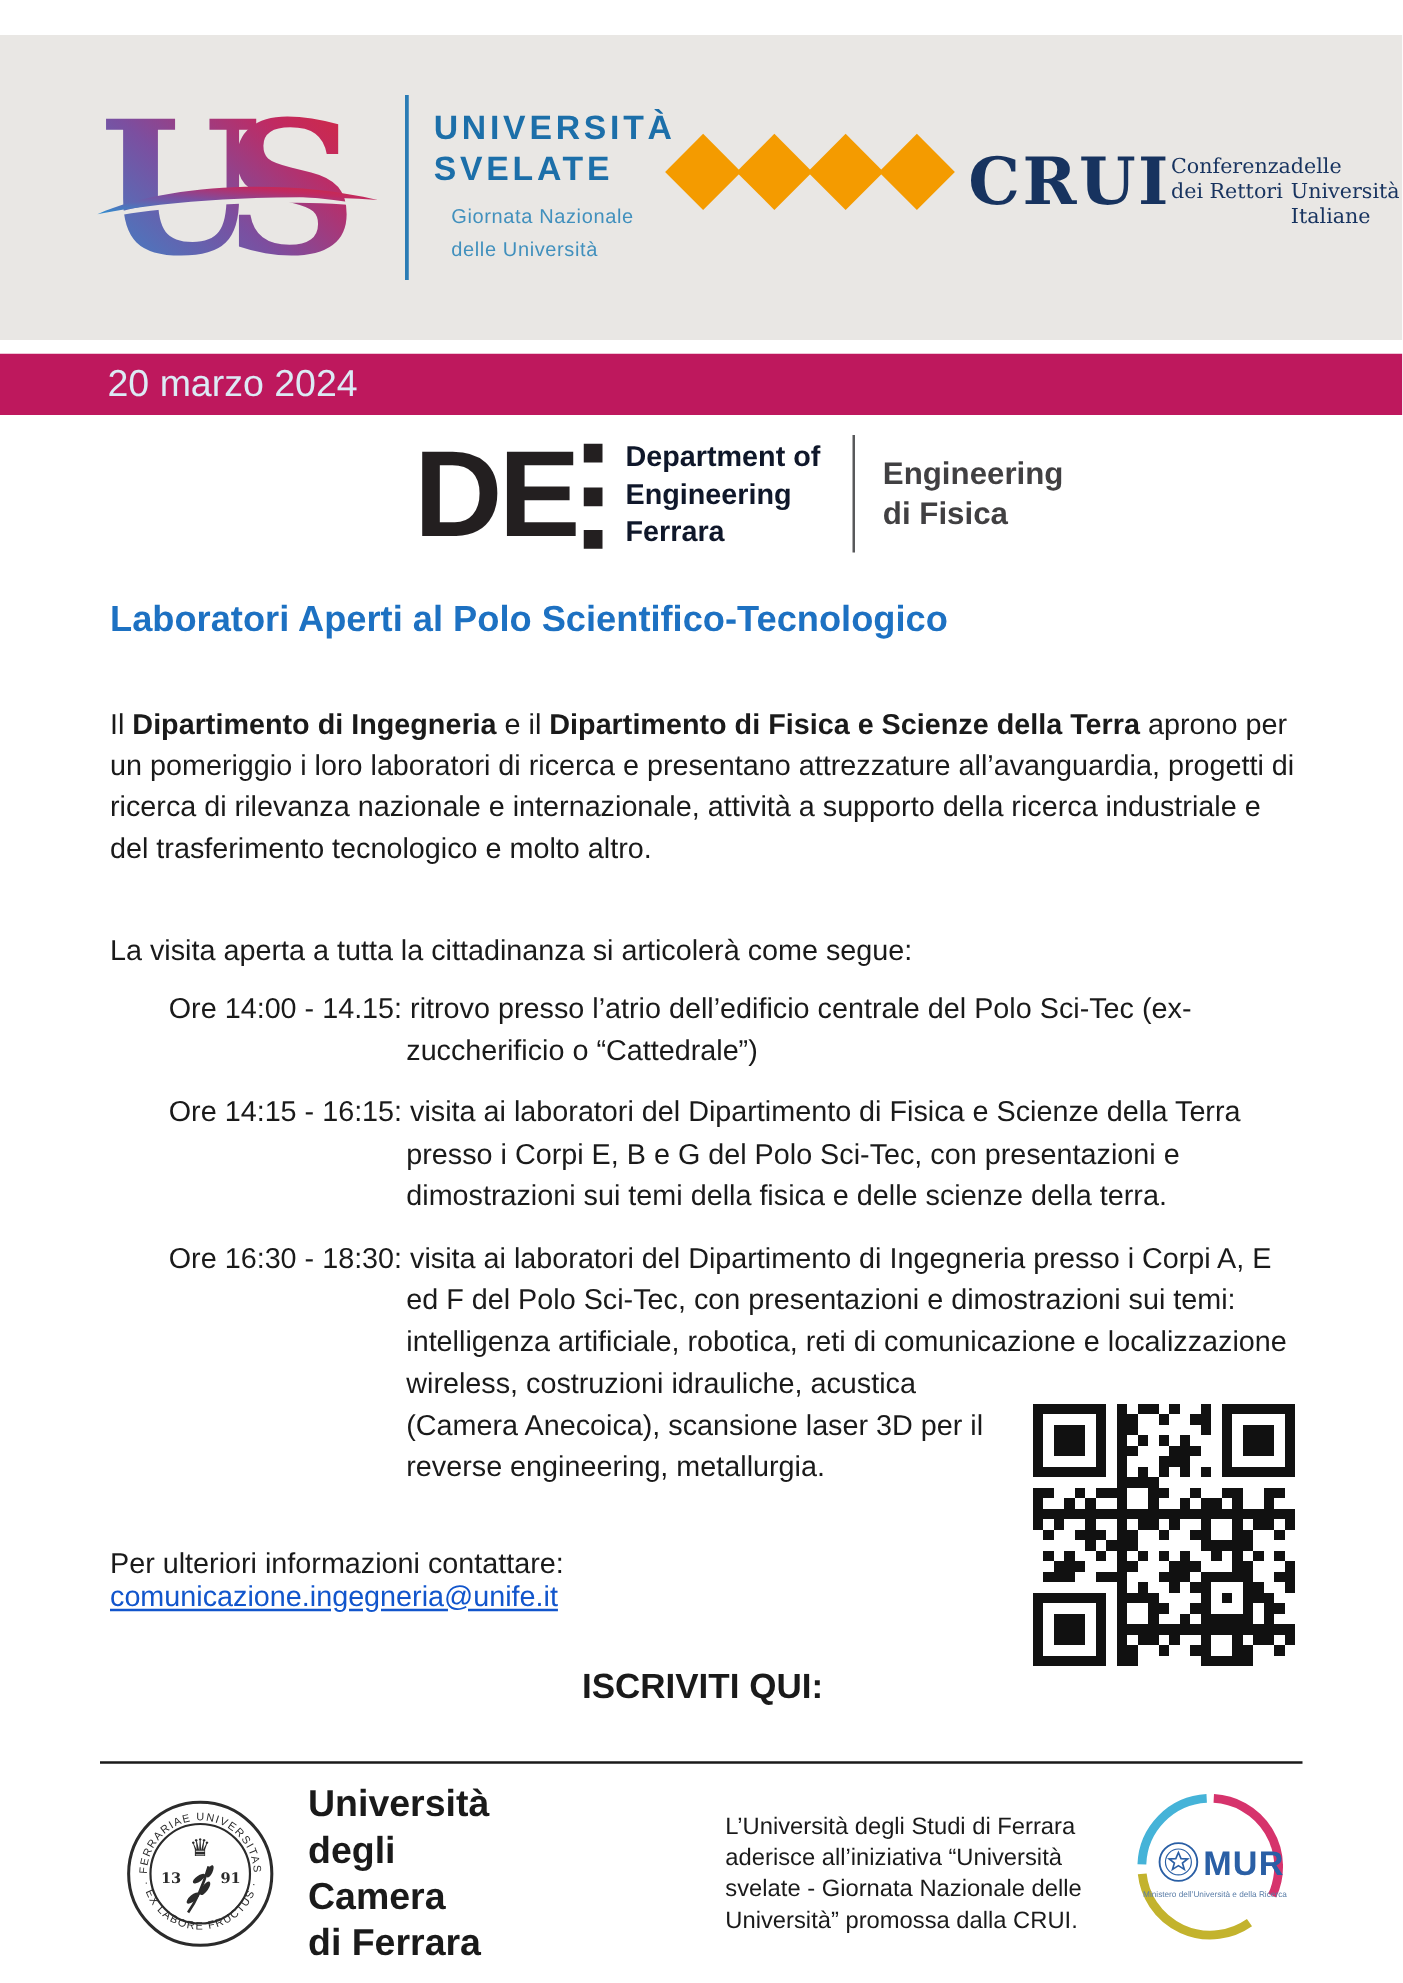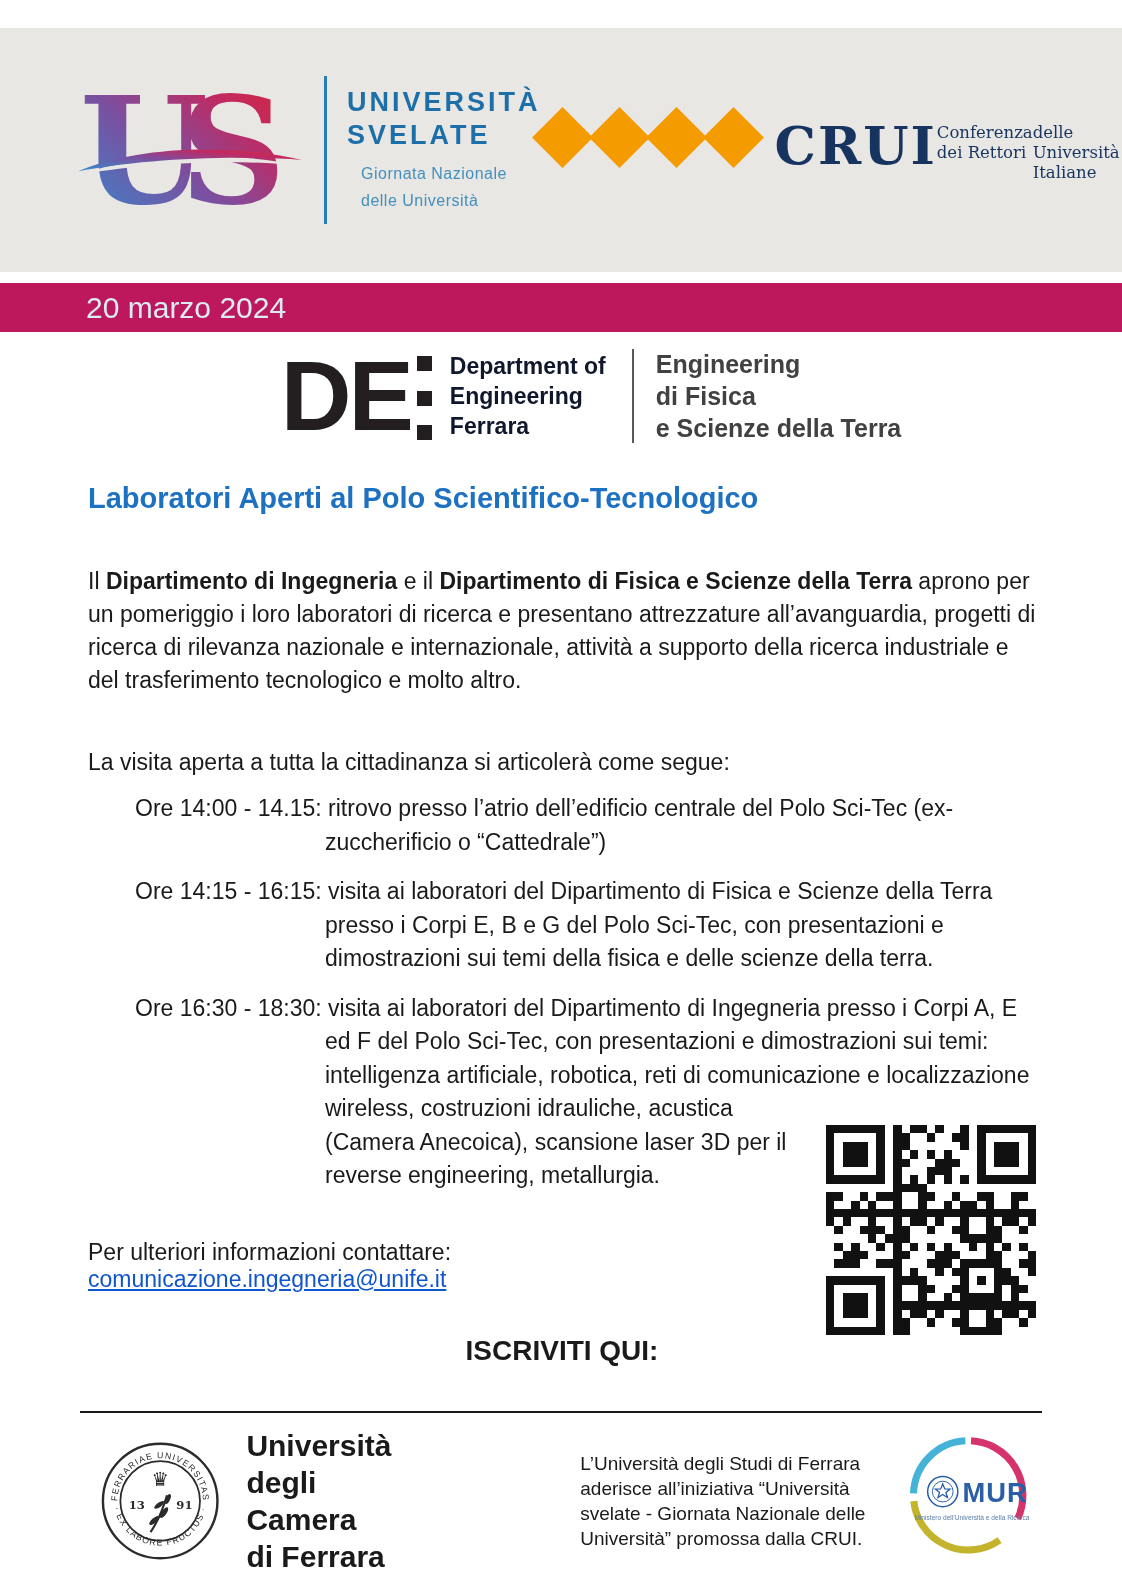--- a/index.html
+++ b/index.html
@@ -117,21 +117,20 @@
     </span>
     <span class="de-en">
       <span style="display:block">Department of</span>
       <span style="display:block">Engineering</span>
       <span style="display:block">Ferrara</span>
     </span>
     <span class="de-divider"></span>
     <span class="de-it">
       <span style="display:block">Engineering</span>
       <span style="display:block">di Fisica</span>
-      <span style="display:block">e Scienze della Terra</span>
     </span>
   </div>
 
   <div class="content">
     <h1 class="page-title">Laboratori Aperti al Polo Scientifico-Tecnologico</h1>
 
 
     <div class="desc"><span>Il </span><b>Dipartimento di Ingegneria</b><span> e il </span><b>Dipartimento di Fisica e Scienze della Terra</b><span> aprono per un pomeriggio i loro laboratori di ricerca e presentano attrezzature all’avanguardia, progetti di ricerca di rilevanza nazionale e internazionale, attività a supporto della ricerca industriale e del trasferimento tecnologico e molto altro.</span></div>
 
     <div class="visit">La visita aperta a tutta la cittadinanza si articolerà come segue:</div>

